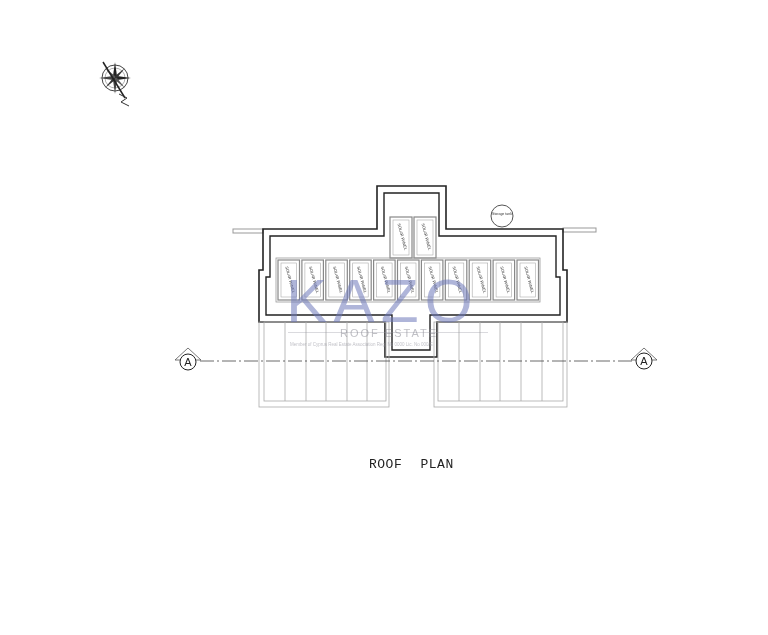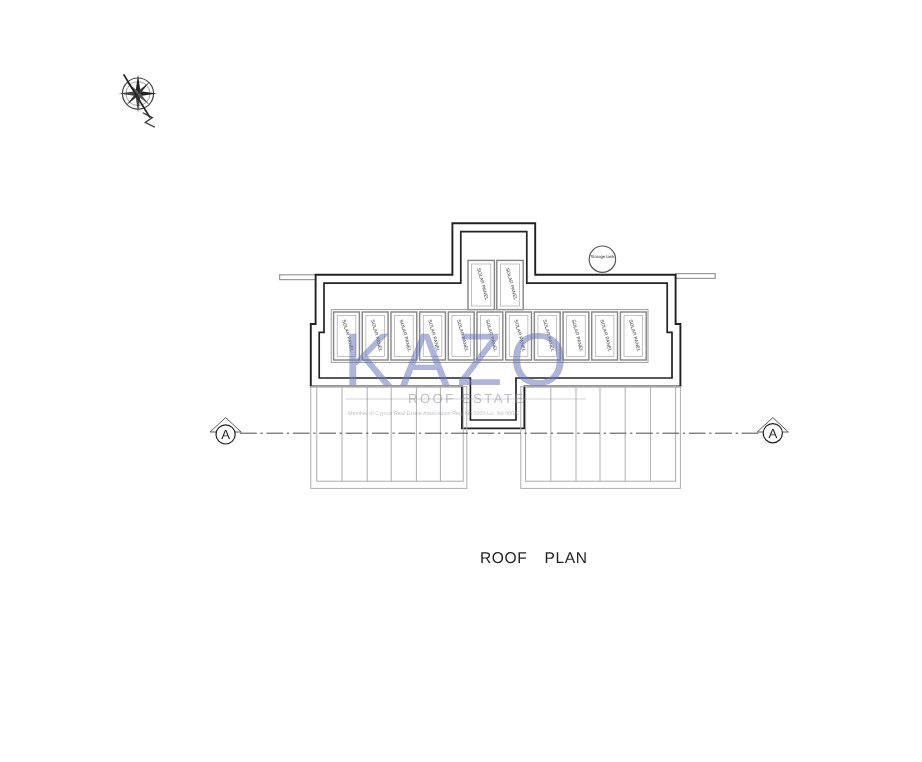--- a/index.html
+++ b/index.html
@@ -1,18 +1,18 @@
 <!DOCTYPE html>
 <html><head>
   <meta charset="utf-8">
   <style>
     html, body { margin: 0; padding: 0; background: #ffffff; }
     body { width: 768px; height: 635px; position: relative; overflow: hidden; font-family: "Liberation Sans", sans-serif; }
     #drawing { position: absolute; left: 0; top: 0; width: 768px; height: 635px; }
-    .title { position: absolute; left: 400px; top: 457px; font-size: 13px; color: #222; letter-spacing: 0.5px; word-spacing: 10px; font-family: Liberation Sans, sans-serif; }
+    .title { position: absolute; left: 369px; top: 457px; font-size: 13px; color: #222; letter-spacing: 0.5px; word-spacing: 10px; font-family: Liberation Mono, monospace; }
     .wm-main { position: absolute; left: 286px; top: 270px; font-size: 62px; color: rgba(110,120,185,0.55); letter-spacing: 6px; font-family: "Liberation Sans", sans-serif; line-height: 1; }
     .wm-sub { position: absolute; left: 340px; top: 327px; font-size: 11px; color: rgba(140,140,150,0.55); letter-spacing: 2px; font-family: "Liberation Sans", sans-serif; }
     .wm-line { position: absolute; left: 288px; top: 332px; width: 200px; height: 1px; background: rgba(150,150,160,0.35); }
     .wm-small { position: absolute; left: 290px; top: 342px; font-size: 4.5px; color: rgba(150,150,160,0.6); font-family: "Liberation Sans", sans-serif; white-space: nowrap; }
     .tag { font-family: "Liberation Sans", sans-serif; }
   </style>
 </head>
 <body>
 
 <div id="drawing">

